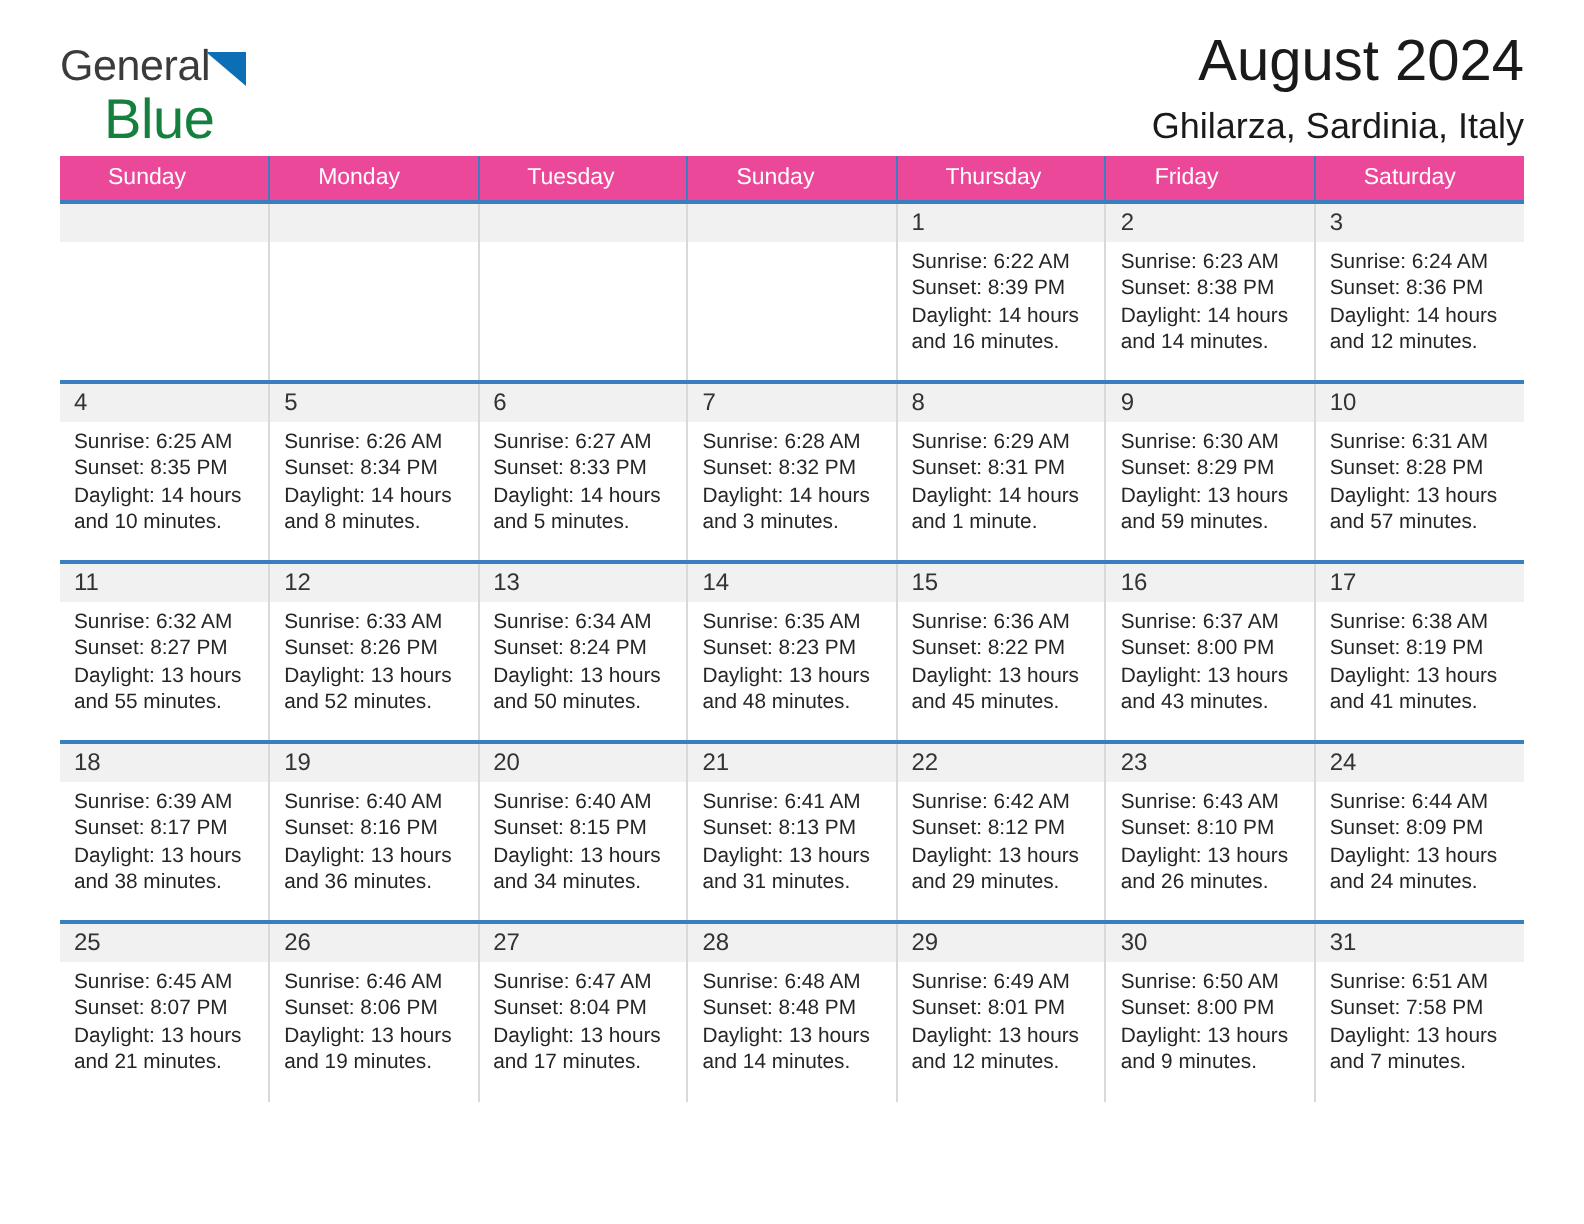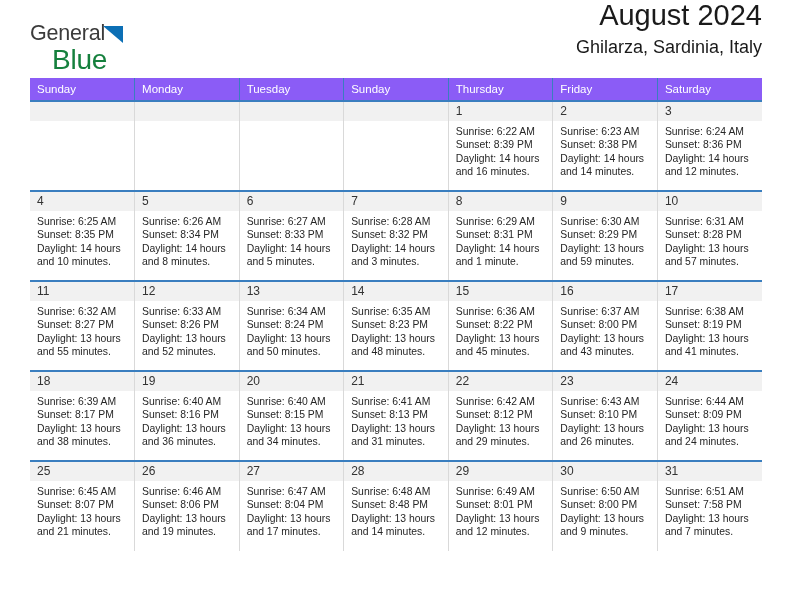--- a/index.html
+++ b/index.html
@@ -55,20 +55,21 @@
     position: absolute;
     left: 73px;
     top: 3px;
     width: 0;
     height: 0;
     border-top: 17px solid #0c6fb5;
     border-left: 20px solid transparent;
   }
   .title-block {
     text-align: right;
+    margin-top: 16px;
   }
   .cal-title {
     font-size: 29px;
     font-weight: normal;
     color: #1a1a1a;
     line-height: 1.08;
   }
   .cal-subtitle {
     font-size: 18px;
     color: #1a1a1a;
@@ -76,26 +77,26 @@
     line-height: 1.1;
   }
 
   
   .calendar {
     width: 732px;
     border-collapse: collapse;
     table-layout: fixed;
   }
   .calendar th {
-    background: #8b5cf6;
+    background: #ec4899;
     color: #ffffff;
     font-size: 11.5px;
     font-weight: normal;
     text-align: left;
-    padding: 5px 0 5px 7px;
+    padding: 5px 0 5px 24px;
     height: 19px;
     box-sizing: border-box;
     border-right: 1px solid #3a7ebf;
   }
   .calendar td {
     vertical-align: top;
     padding: 0;
     border-top: 2px solid #3a7ebf;
     border-right: 1px solid #d9d9d9;
     height: 90px;

